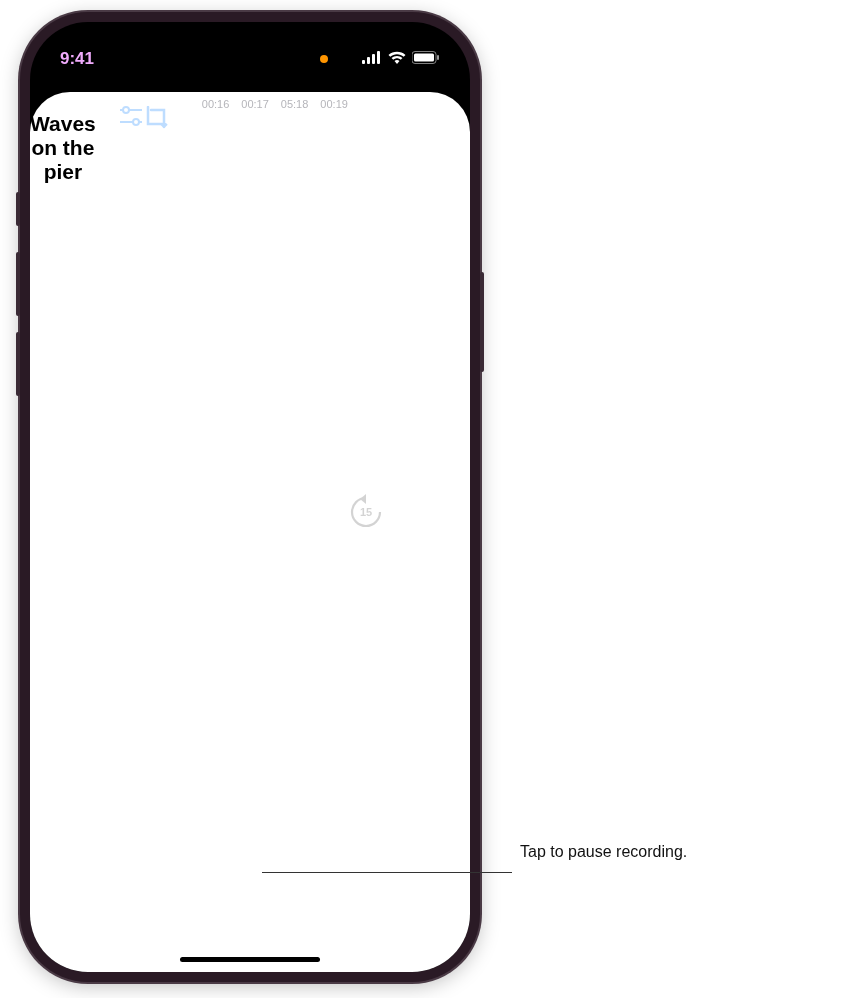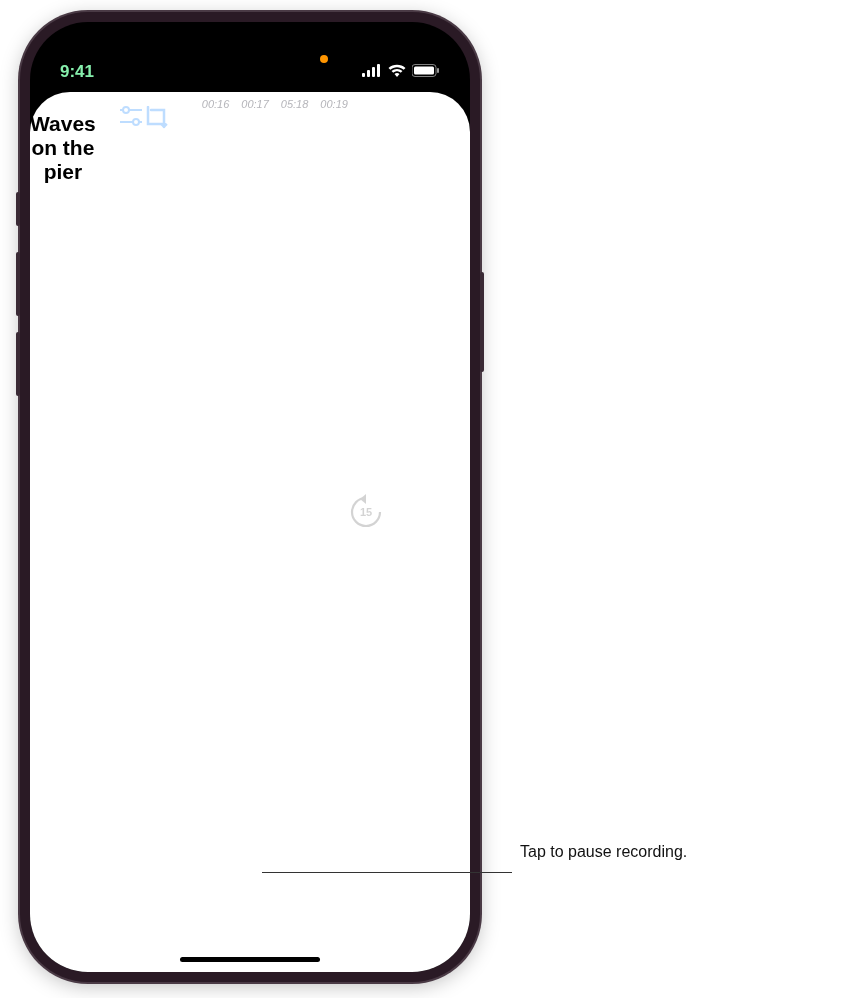--- a/index.html
+++ b/index.html
@@ -50,24 +50,24 @@
       border-radius: 50%;
       z-index: 101;
     }
     .status-bar {
       position: absolute;
       top: 0;
       left: 0;
       right: 0;
       height: 60px;
       display: flex;
-      align-items: flex-end;
+      align-items: center;
       justify-content: space-between;
       padding: 14px 30px 0;
-      color: #86efac;
+      color: #f0abfc;
       font-weight: 600;
       font-size: 17px;
       z-index: 90;
     }
     .status-right { display: flex; gap: 6px; align-items: center; }
     .sheet {
       position: absolute;
       top: 70px;
       left: 0;
       right: 0;
@@ -144,21 +144,21 @@
       background: #c47a74;
       border-radius: 1px;
     }
     .time-ruler {
       display: flex;
       justify-content: space-around;
       font-size: 11px;
       color: #b5b5ba;
       padding: 6px 0 10px;
     }
-    .time-ruler span { width: 25%; text-align: left; padding-left: 12px; font-style: italic; }
+    .time-ruler span { width: 25%; text-align: left; padding-left: 12px; }
     .big-time {
       text-align: center;
       font-size: 44px;
       font-weight: 400;
       letter-spacing: 0.5px;
       margin: 28px 0 22px;
       font-variant-numeric: tabular-nums;
     }
     .playback-row {
       display: flex;

